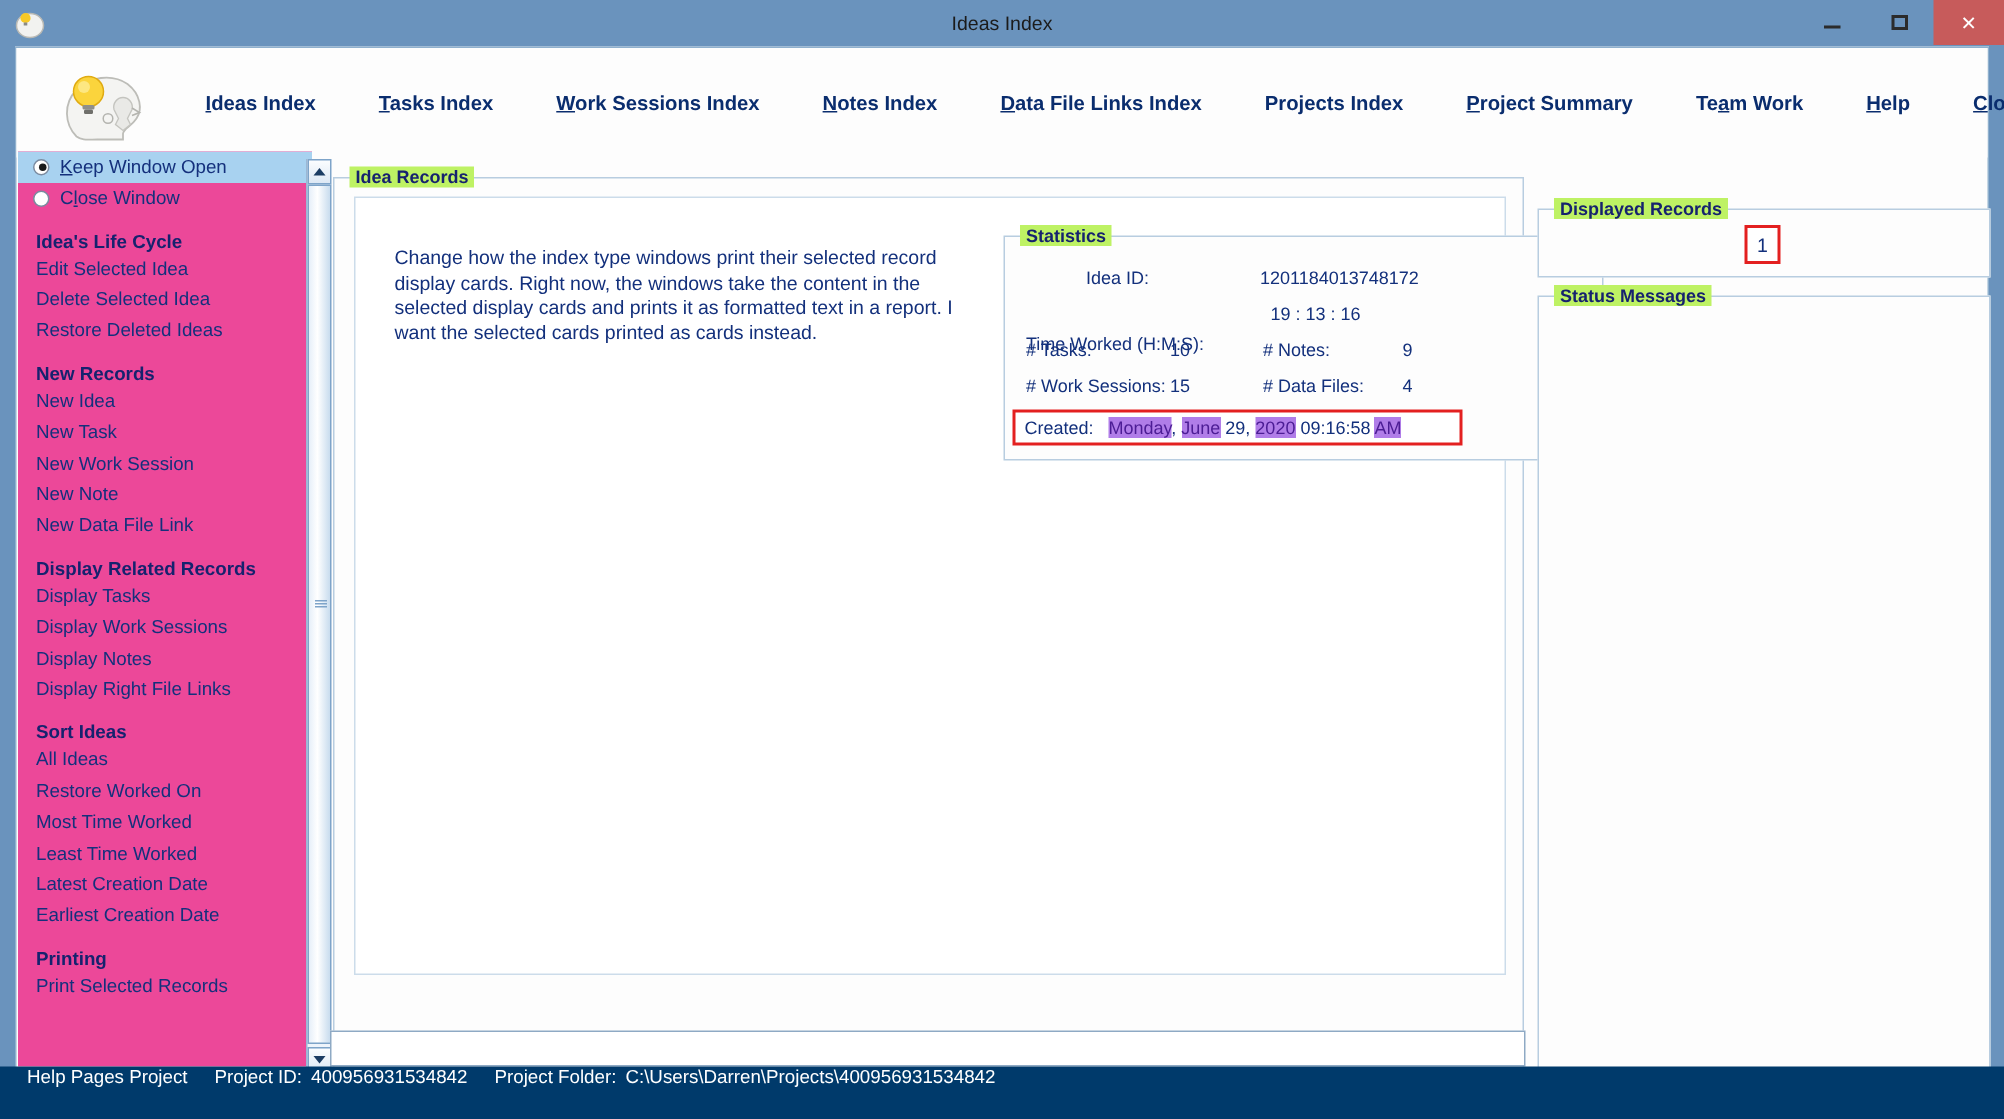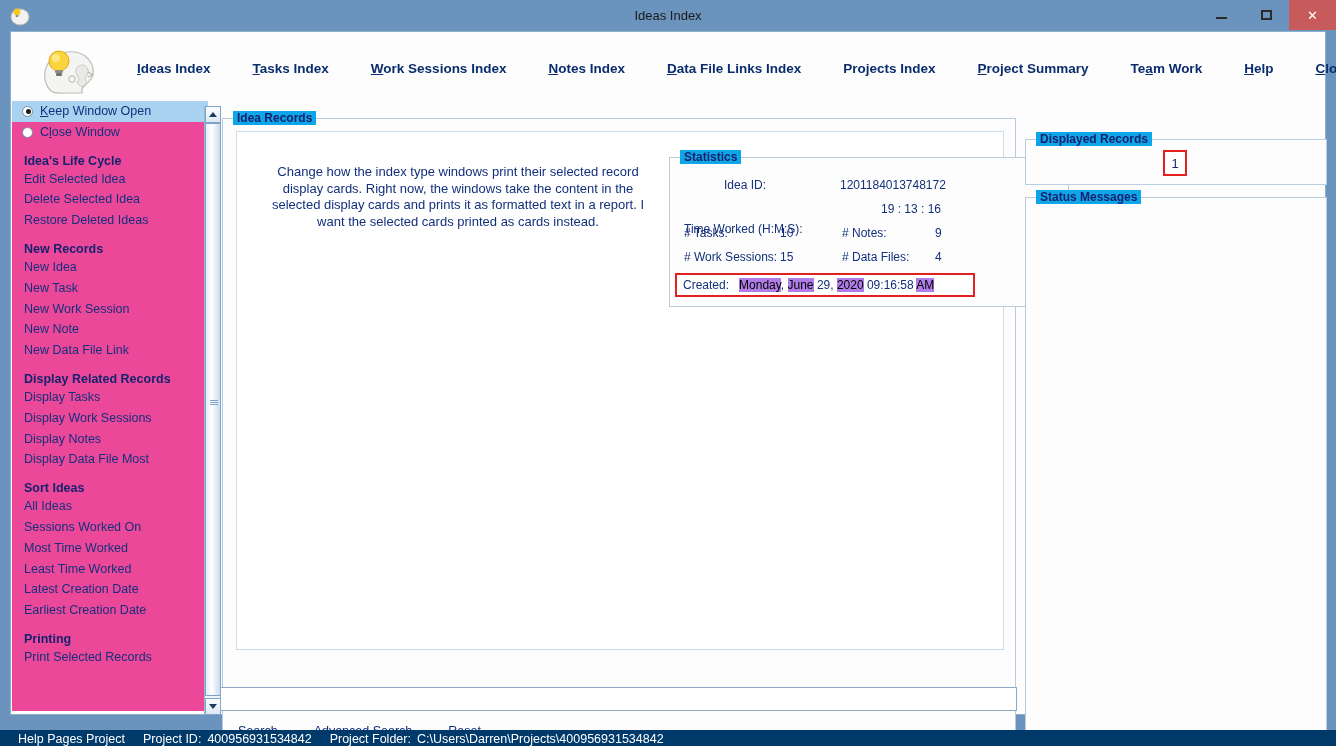--- a/index.html
+++ b/index.html
@@ -110,46 +110,46 @@
   #sb-grip { position:absolute; left:4px; top:276px; width:8px; height:6px; }
   #sb-grip i { display:block; height:1px; background:#7ea4c9; margin-bottom:1px; }
 
   
   #center { position:absolute; left:209px; top:74px; width:800px; height:610px; }
 
   .group {
     position:absolute; border:1px solid #b8cde0; background:#fdfdfd;
   }
   .group > .glabel {
-    position:absolute; top:-8px; left:10px; background:#0ea5e9;
+    position:absolute; top:-8px; left:10px; background:#bef264;
     padding:0 4px; font-size:12px; font-weight:bold; color:#16226e;
     white-space:nowrap;
   }
 
   #grp-records { left:2px; top:12px; width:794px; height:633px; }
   #records-inner {
     position:absolute; left:13px; top:12px; width:768px; height:519px;
     background:#fff; border:1px solid #ccdcea;
   }
   #desc {
     position:absolute; left:26px; top:32px; width:390px;
-    font-size:13px; line-height:16.5px; color:#13307c;text-align:center;
+    font-size:13px; line-height:16.5px; color:#13307c;
   }
 
   #grp-stats { left:432px; top:25px; width:400px; height:150px; }
   .st-label { position:absolute; font-size:12px; color:#13307c; white-space:nowrap; }
   .st-val   { position:absolute; font-size:12px; color:#13307c; white-space:nowrap; }
 
   #created-box {
     position:absolute; left:5px; top:115px; width:300px; height:24px;
     border:2px solid #e32020; background:#fff;
     display:flex; align-items:center; padding-left:6px; gap:0;
   }
   #created-box .lbl { font-size:12px; color:#13307c; margin-right:10px; }
-  .hl { background:#b07de8; color:#000000; }
+  .hl { background:#b07de8; color:#4c1d95; }
   .nohl { color:#13307c; }
 
   
   #search-wrap { position:absolute; left:209px; top:655px; width:800px; height:28px; }
   #search-input {
     position:absolute; left:0; top:0; width:797px; height:24px;
     border:1px solid #8ea9c4; background:#fff;
     font-family:"Liberation Sans", sans-serif; font-size:12px;
     padding-left:5px; color:#13307c; outline:none;
   }
@@ -167,23 +167,23 @@
   #displayed-val {
     position:absolute; left:137px; top:10px; width:24px; height:26px;
     border:2px solid #e32020; background:#fff;
     display:flex; align-items:center; justify-content:center;
     font-size:13px; color:#13307c;
   }
   #grp-status { position:absolute; left:1014px; top:165px; width:302px; height:540px; }
 
   
   #statusbar {
-    position:absolute; left:0; bottom:0; width:1336px; height:16px;
+    position:absolute; left:0; bottom:0; width:1336px; height:35px;
     background:#003a6b; color:#ffffff;
-    display:flex; align-items:flex-end; font-size:12.5px;
+    display:flex; align-items:flex-start; font-size:12.5px;
   }
   #statusbar span { white-space:nowrap; }
   .sb-gap { width:18px; display:inline-block; }
 </style>
 </head>
 <body>
 
 <div id="window">
 
   <div id="titlebar">
@@ -254,25 +254,25 @@
       <div class="side-row">New Idea</div>
       <div class="side-row">New Task</div>
       <div class="side-row">New Work Session</div>
       <div class="side-row">New Note</div>
       <div class="side-row">New Data File Link</div>
 
       <div class="side-row head">Display Related Records</div>
       <div class="side-row">Display Tasks</div>
       <div class="side-row">Display Work Sessions</div>
       <div class="side-row">Display Notes</div>
-      <div class="side-row">Display Data File Most</div>
+      <div class="side-row">Display Right File Links</div>
 
       <div class="side-row head">Sort Ideas</div>
       <div class="side-row">All Ideas</div>
-      <div class="side-row">Sessions Worked On</div>
+      <div class="side-row">Restore Worked On</div>
       <div class="side-row">Most Time Worked</div>
       <div class="side-row">Least Time Worked</div>
       <div class="side-row">Latest Creation Date</div>
       <div class="side-row">Earliest Creation Date</div>
 
       <div class="side-row head">Printing</div>
       <div class="side-row">Print Selected Records</div>
     </div>
 
     <div id="side-scroll">
@@ -297,21 +297,21 @@
         <div id="records-inner">
           <div id="desc">Change how the index type windows print their selected record display cards. Right now, the windows take the content in the selected display cards and prints it as formatted text in a report. I want the selected cards printed as cards instead.</div>
 
           <div class="group" id="grp-stats">
             <div class="glabel">Statistics</div>
 
             <div class="st-label" style="left:14px; top:20px;margin-left:40px;">Idea ID:</div>
             <div class="st-val" style="left:170px; top:20px;">1201184013748172</div>
 
             <div class="st-label" style="left:14px; top:44px;margin-top:20px;">Time Worked (H:M:S):</div>
-            <div class="st-val" style="left:177px; top:44px;margin-left:34px;">19 : 13 : 16</div>
+            <div class="st-val" style="left:177px; top:44px;">19 : 13 : 16</div>
 
             <div class="st-label" style="left:14px; top:68px;"># Tasks:</div>
             <div class="st-val" style="left:110px; top:68px;">10</div>
             <div class="st-label" style="left:172px; top:68px;"># Notes:</div>
             <div class="st-val" style="left:265px; top:68px;">9</div>
 
             <div class="st-label" style="left:14px; top:92px;"># Work Sessions:</div>
             <div class="st-val" style="left:110px; top:92px;">15</div>
             <div class="st-label" style="left:172px; top:92px;"># Data Files:</div>
             <div class="st-val" style="left:265px; top:92px;">4</div>

